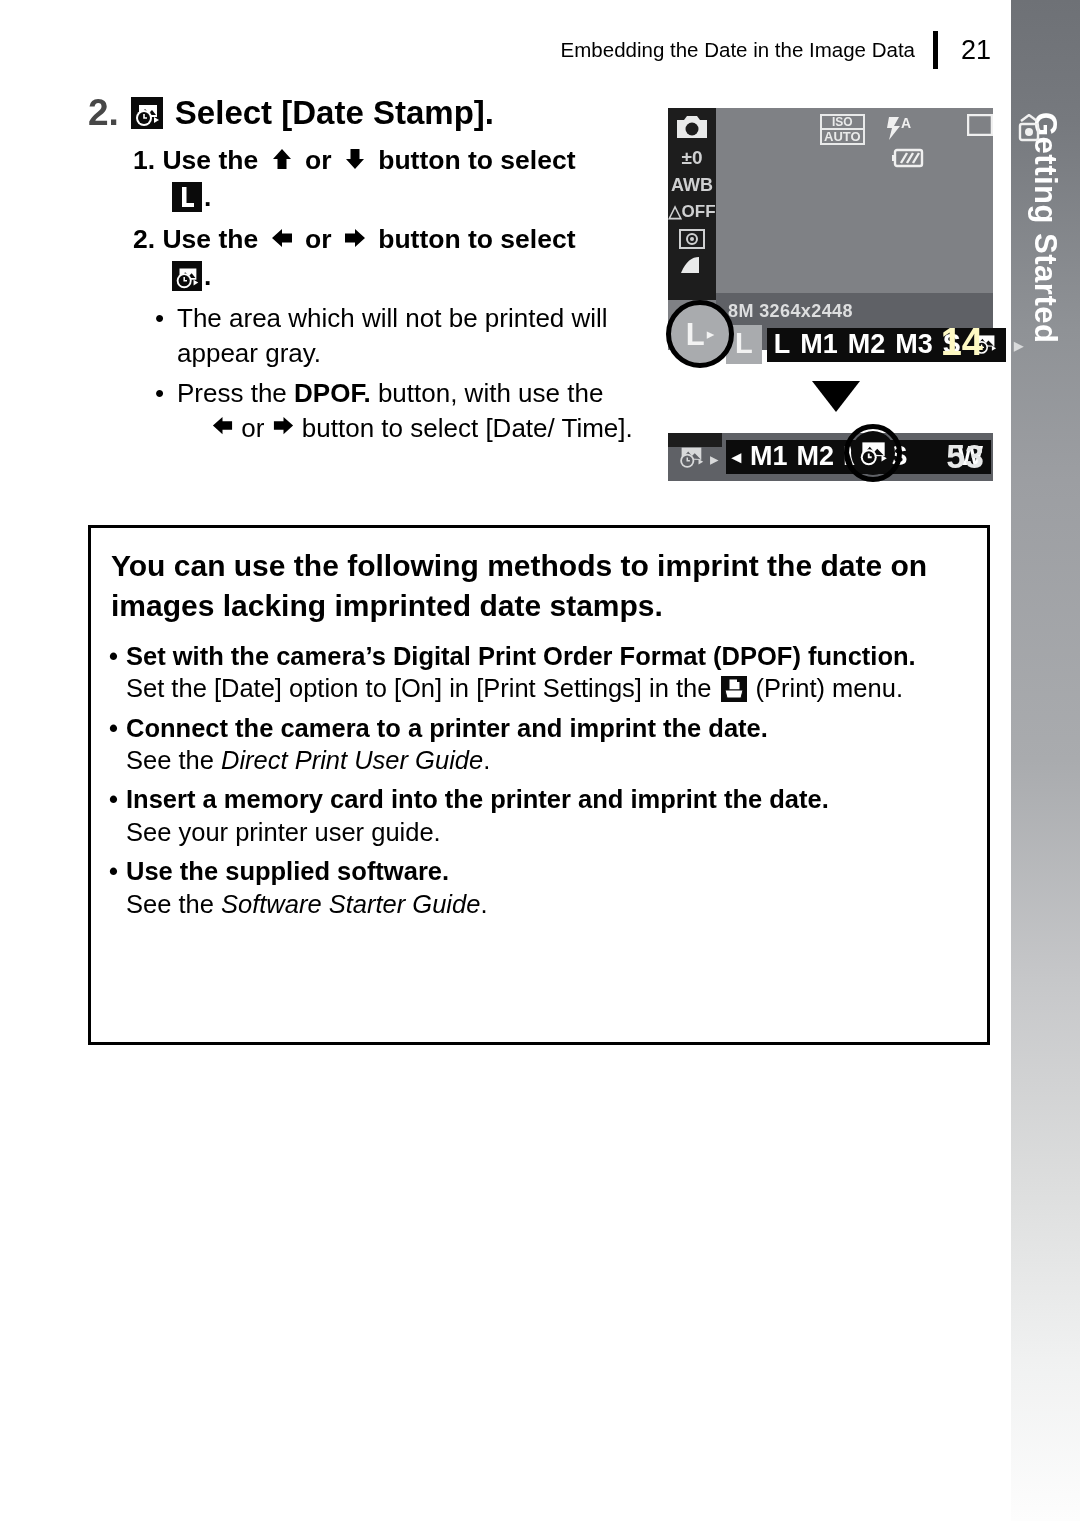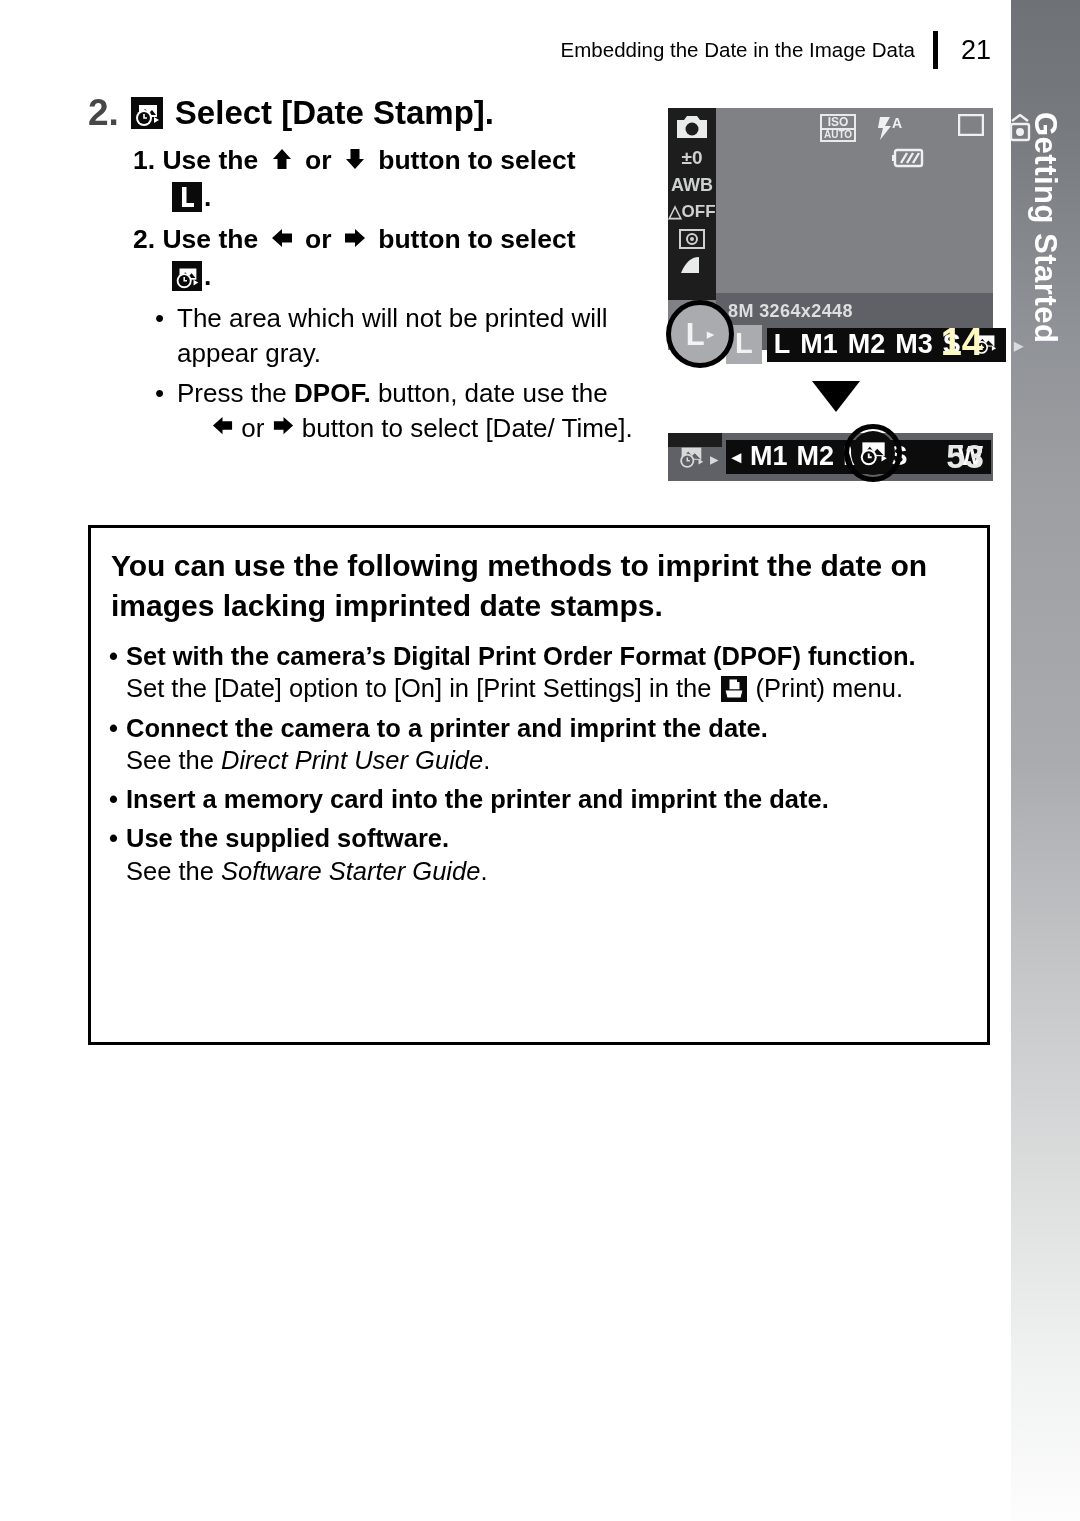--- a/index.html
+++ b/index.html
@@ -485,21 +485,21 @@
   <div class="bullets">
     <div class="bullet-row">
       <span class="bullet-dot">•</span>
       <span class="bullet-text">The area which will not be printed will appear gray.</span>
     </div>
     <div class="bullet-row">
       <span class="bullet-dot">•</span>
       <span class="bullet-text">
         <span>Press the</span>
         <b>DPOF.</b>
-        <span>button, date use the</span>
+        <span>button, with use the</span>
         <span class="hang">
           <span class="arrow-glyph">
             <svg width="23" height="23" viewBox="0 0 24 24">
                 <path d="M2 12 L12 3 V7.5 H22 V16.5 H12 V21 Z" fill="#000"></path>
               </svg>
           </span>
           <span>or</span>
           <span class="arrow-glyph">
             <svg width="23" height="23" viewBox="0 0 24 24">
                 <path d="M22 12 L12 21 V16.5 H2 V7.5 H12 V3 Z" fill="#000"></path>
@@ -536,21 +536,21 @@
     <div style="margin-top:7px;display:flex;justify-content:center;">
       <svg width="30" height="18" viewBox="0 0 30 18">
         <path d="M4 17 C9 5, 15 1, 22 1 L22 17 Z" fill="#e9eaea"></path>
       </svg>
     </div>
   </div>
 
   <div style="position:absolute;left:152px;top:6px;display:flex;align-items:flex-start;gap:20px;">
     <div style="text-align:center;line-height:1;">
       <div style="border:2px solid #e9eaea;color:#e9eaea;font-size:12px;font-weight:bold;padding:0 2px;">ISO</div>
-      <div style="border:2px solid #e9eaea;border-top:none;color:#e9eaea;font-size:10px;font-weight:bold;padding:0 2px;text-align:right;">AUTO</div>
+      <div style="border:2px solid #e9eaea;border-top:none;color:#e9eaea;font-size:13px;font-weight:bold;padding:0 2px;text-align:right;">AUTO</div>
     </div>
     <div style="position:relative;width:30px;height:30px;">
       <svg width="30" height="30" viewBox="0 0 30 30">
         <path d="M4 3 L14 3 L9 12 L15 12 L4 26 L7 14 L2 14 Z" fill="#f0f0f0"></path>
         <text x="16" y="14" font-size="14" font-weight="bold" fill="#f0f0f0" font-family="Liberation Sans, sans-serif">A</text>
       </svg>
     </div>
     <div style="margin-left:32px;">
       <svg width="26" height="22" viewBox="0 0 26 22">
         <rect x="1" y="1" width="24" height="20" fill="none" stroke="#f0f0f0" stroke-width="2.5"></rect>
@@ -677,20 +677,23 @@
         <span>See the</span>
         <i>Direct Print User Guide</i><span>.</span>
       </div>
     </div>
 
     <div class="callout-item">
       <div class="callout-bullet-line">
         <span class="dot">•</span>
         <span>Insert a memory card into the printer and imprint the date.</span>
       </div>
+      <div class="callout-sub">
+        <span>See your printer user guide.</span>
+      </div>
     </div>
 
     <div class="callout-item">
       <div class="callout-bullet-line">
         <span class="dot">•</span>
         <span>Use the supplied software.</span>
       </div>
       <div class="callout-sub">
         <span>See the</span>
         <i>Software Starter Guide</i><span>.</span>

